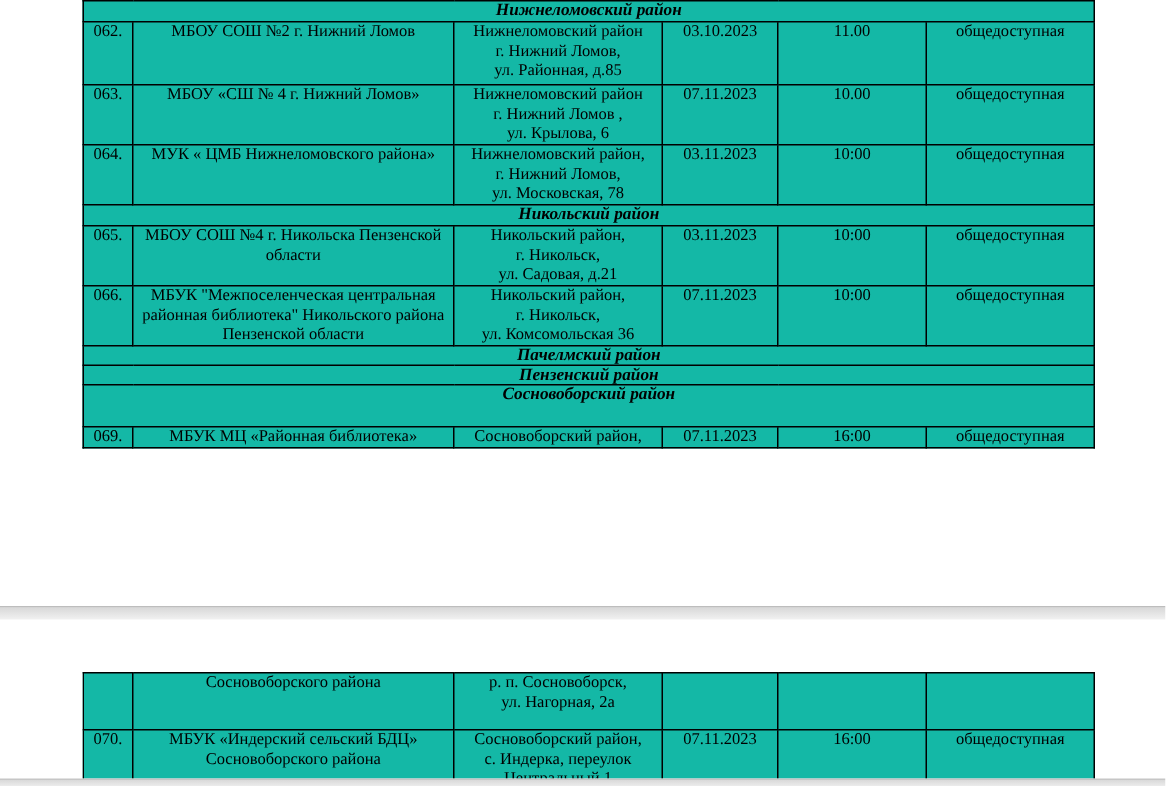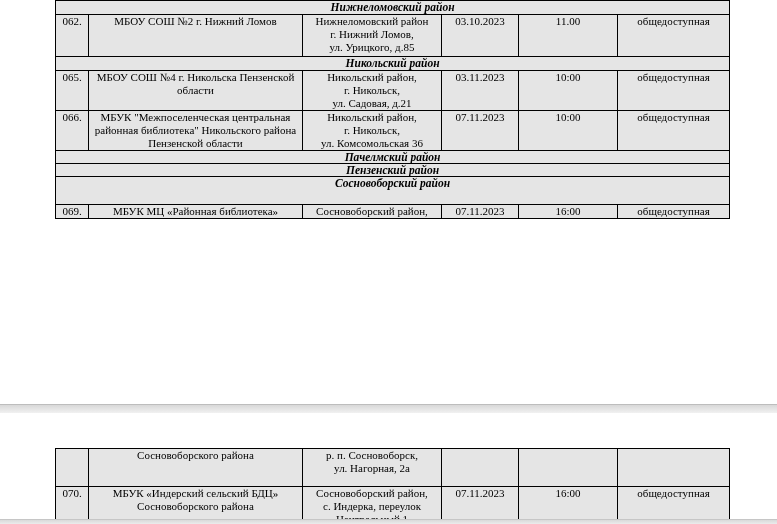--- a/index.html
+++ b/index.html
@@ -11,21 +11,21 @@
     overflow: hidden;
     font-family: "Liberation Serif", serif;
     color: #000;
   }
   .stage { position: relative; width: 777px; height: 524px; }
 
   .doc-table {
     border-collapse: collapse;
     table-layout: fixed;
     width: 674px;
-    background: #e5e5e5;
+    background: #14b8a6;
     font-family: Liberation Serif, serif;
   }
   .doc-table td {
     border: 1px solid #000;
     vertical-align: top;
     text-align: center;
     font-size: 11px;
     line-height: 13px;
     padding: 0 2px;
     overflow: hidden;
@@ -72,28 +72,52 @@
           <tr class="section-row" style="height:14px">
         <td colspan="6">Нижнеломовский район</td>
       </tr>
 
       <tr style="height:42px">
         <td>062.</td>
         <td>МБОУ СОШ №2 г. Нижний Ломов</td>
         <td>
           <div>Нижнеломовский район</div>
           <div>г. Нижний Ломов,</div>
-          <div>ул. Урицкого, д.85</div>
+          <div>ул. Районная, д.85</div>
         </td>
         <td>03.10.2023</td>
         <td>11.00</td>
         <td>общедоступная</td>
       </tr>
 
-
+      <tr style="height:37px">
+        <td>063.</td>
+        <td>МБОУ «СШ № 4 г. Нижний Ломов»</td>
+        <td>
+          <div>Нижнеломовский район</div>
+          <div>г. Нижний Ломов ,</div>
+          <div>ул. Крылова, 6</div>
+        </td>
+        <td>07.11.2023</td>
+        <td>10.00</td>
+        <td>общедоступная</td>
+      </tr>
+
+      <tr style="height:40px">
+        <td>064.</td>
+        <td>МУК « ЦМБ Нижнеломовского района»</td>
+        <td>
+          <div>Нижнеломовский район,</div>
+          <div>г. Нижний Ломов,</div>
+          <div>ул. Московская, 78</div>
+        </td>
+        <td>03.11.2023</td>
+        <td>10:00</td>
+        <td>общедоступная</td>
+      </tr>
 
       <tr class="section-row" style="height:14px">
         <td colspan="6">Никольский район</td>
       </tr>
 
       <tr style="height:38px">
         <td>065.</td>
         <td>МБОУ СОШ №4 г. Никольска Пензенской области</td>
         <td>
           <div>Никольский район,</div>

